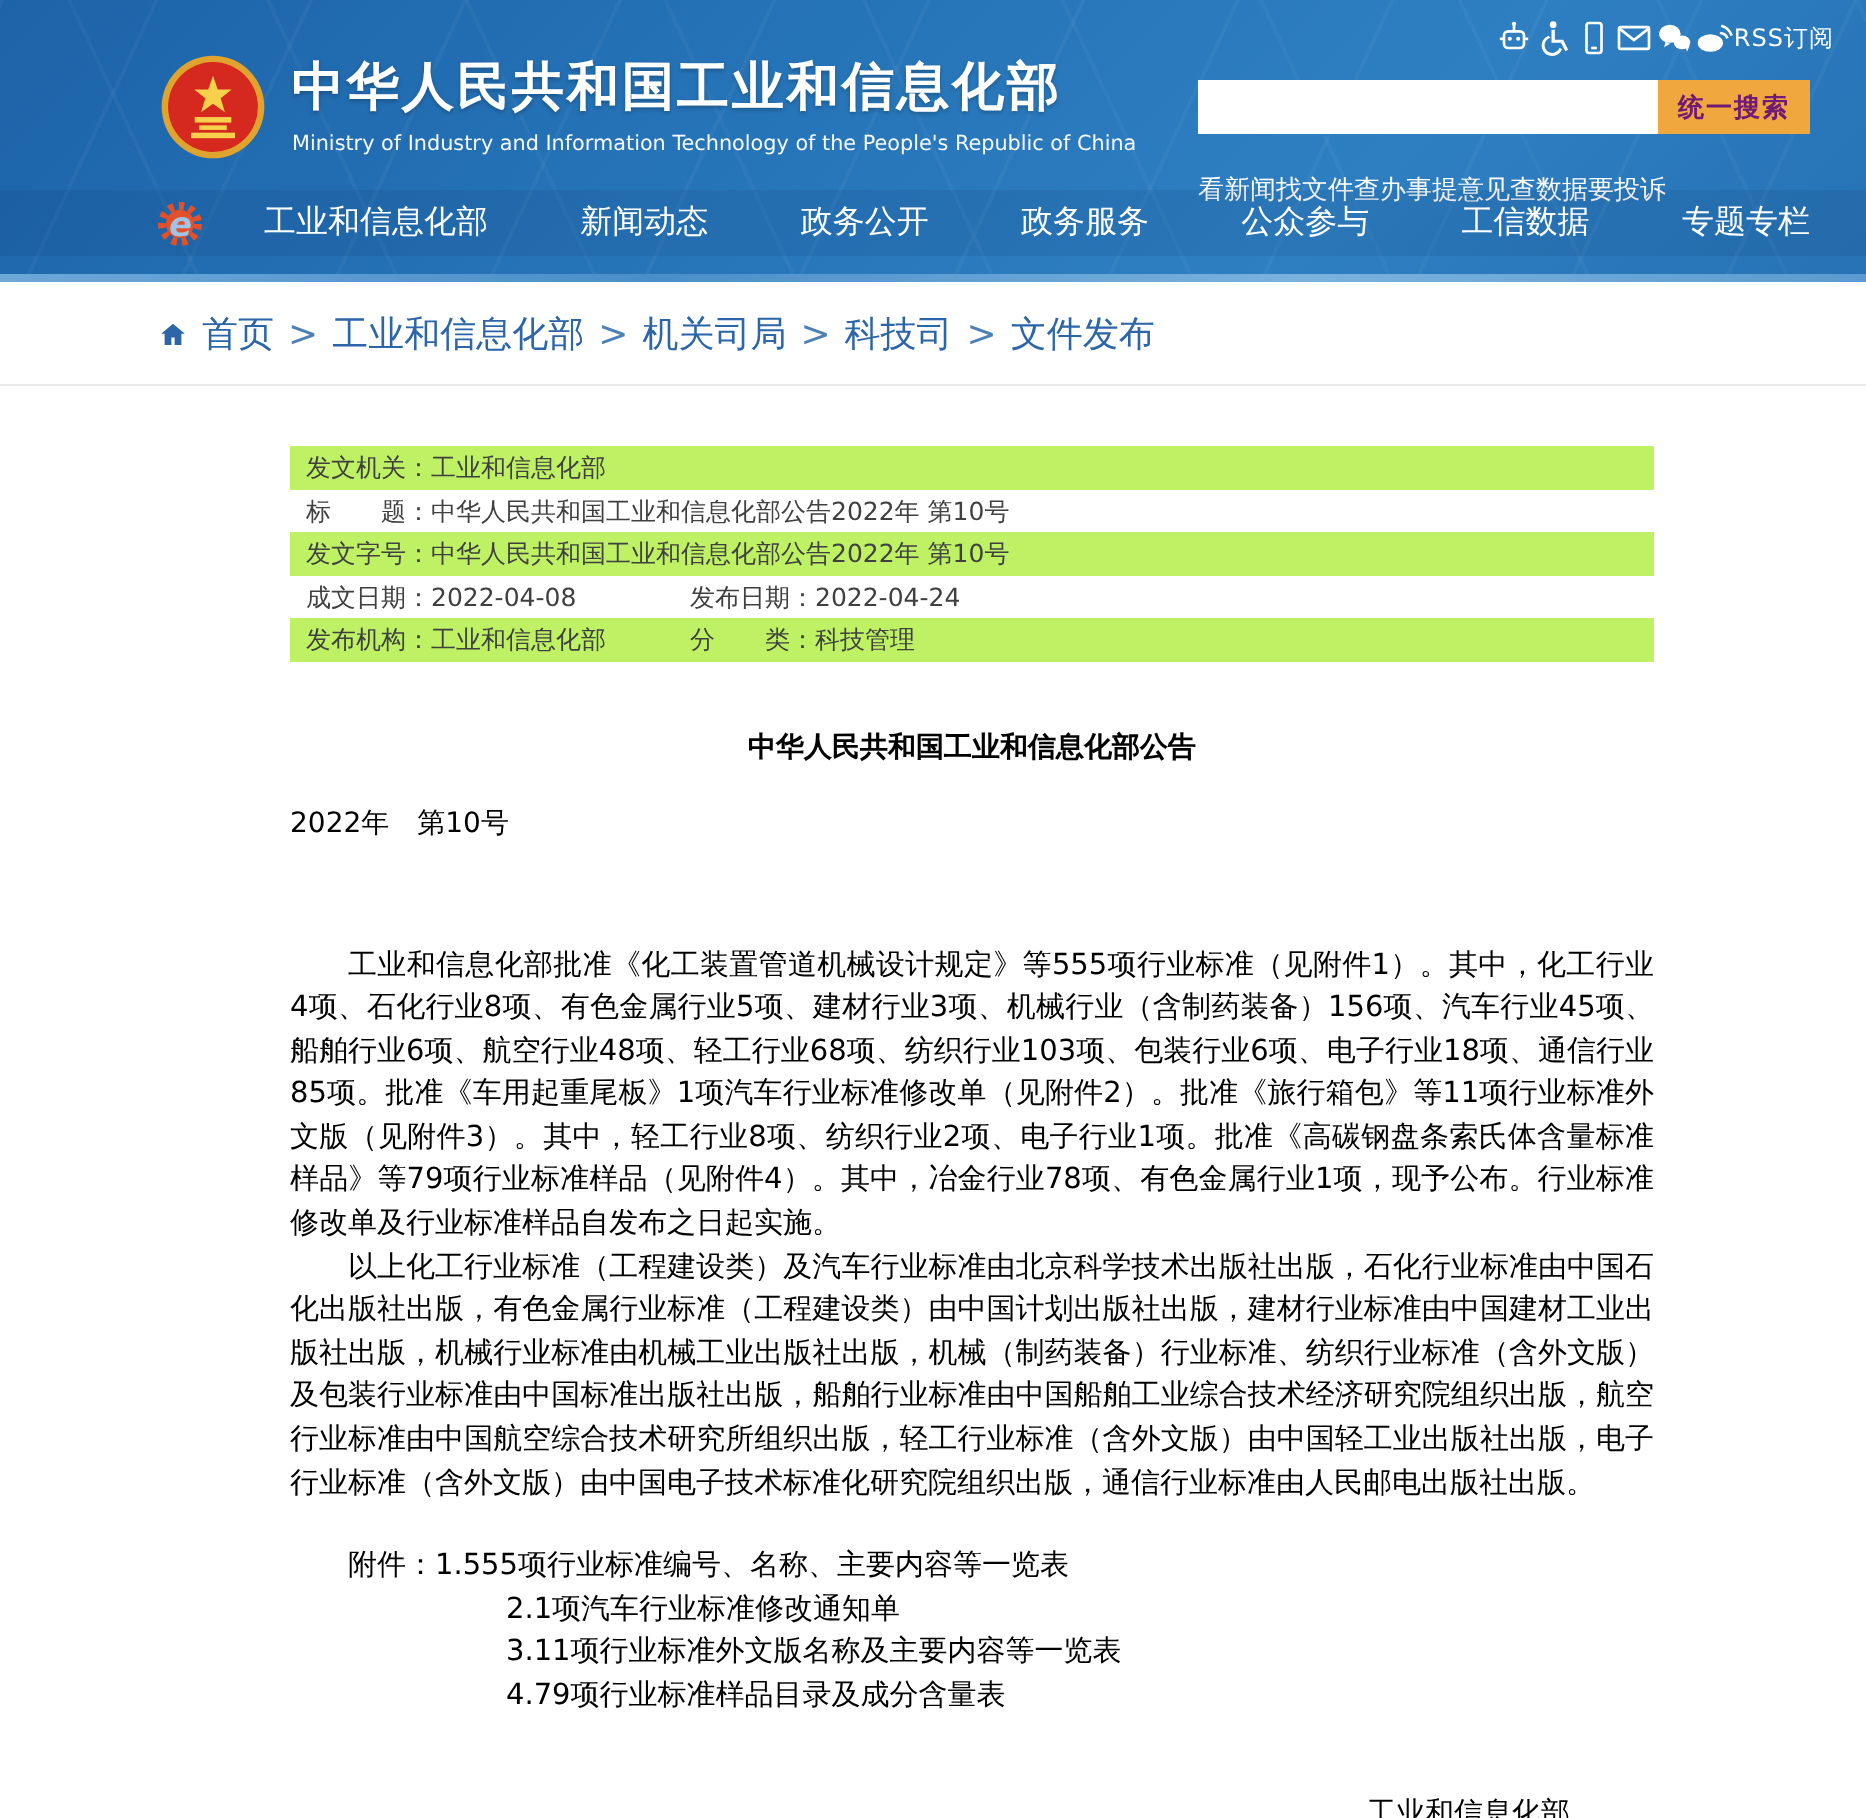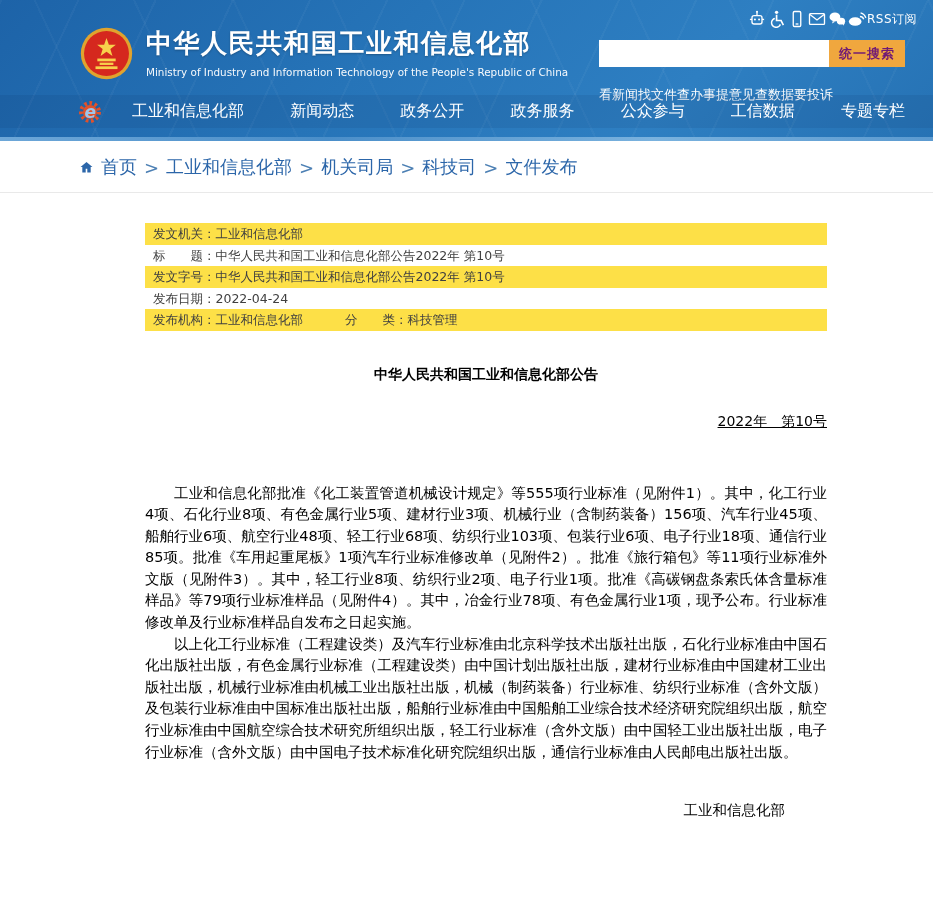--- a/index.html
+++ b/index.html
@@ -48,28 +48,28 @@
     display:flex; align-items:center; gap:7px; font-size:18px; color:#2c66a9; }
   .bc-home { width:15px; height:15px; cursor:pointer; }
   .crumb { cursor:pointer; white-space:nowrap; }
   .bc-sep { color:#4d80b4; }
 
   
   .document { width:682px; margin-left:145px; padding-top:30px; color:#000; }
 
   .meta-table { font-size:12.5px; color:#404040; }
   .meta-row { display:flex; height:21.5px; line-height:21.5px; padding-left:8px; }
-  .meta-row.gray { background:#fde047; }
+  .meta-row.gray { background:#bef264; }
   .meta-cell.c1 { width:192px; flex:0 0 auto; }
   .m-label { white-space:pre; }
   .m-value { white-space:pre; }
 
   .doc-title { margin-top:30px; text-align:center; font-size:14px; font-weight:bold;
     line-height:26px; }
-  .doc-number { margin-top:26px; text-align:right; font-size:14px;text-decoration:underline; }
+  .doc-number { margin-top:16px; text-align:left; font-size:14px; }
 
   .doc-body { margin-top:52px; font-size:14.5px; line-height:21.6px; text-align:justify; }
   .doc-body p { text-indent:2em; }
 
   .attachments { margin-top:20px; font-size:14.5px; line-height:21.6px; }
   .attach-first { text-indent:2em; }
   .attach-item { margin-left:108px; }
 
   .signature { margin-top:36px; text-align:right; padding-right:42px;
     font-size:14.5px; line-height:22px; }
@@ -194,35 +194,42 @@
     <div class="meta-row gray">
       <span class="meta-cell"><span class="m-label">发文机关：</span><span class="m-value">工业和信息化部</span></span>
     </div>
     <div class="meta-row">
       <span class="meta-cell"><span class="m-label">标　　题：</span><span class="m-value">中华人民共和国工业和信息化部公告2022年 第10号</span></span>
     </div>
     <div class="meta-row gray">
       <span class="meta-cell"><span class="m-label">发文字号：</span><span class="m-value">中华人民共和国工业和信息化部公告2022年 第10号</span></span>
     </div>
     <div class="meta-row">
+      <span class="meta-cell c1"><span class="m-label">成文日期：</span><span class="m-value">2022-04-08</span></span>
       <span class="meta-cell"><span class="m-label">发布日期：</span><span class="m-value">2022-04-24</span></span>
     </div>
     <div class="meta-row gray">
       <span class="meta-cell c1"><span class="m-label">发布机构：</span><span class="m-value">工业和信息化部</span></span>
       <span class="meta-cell"><span class="m-label">分　　类：</span><span class="m-value">科技管理</span></span>
     </div>
   </div>
 
   <h1 class="doc-title">中华人民共和国工业和信息化部公告</h1>
   <div class="doc-number">2022年　第10号</div>
 
   <div class="doc-body">
     <p>工业和信息化部批准《化工装置管道机械设计规定》等555项行业标准（见附件1）。其中，化工行业4项、石化行业8项、有色金属行业5项、建材行业3项、机械行业（含制药装备）156项、汽车行业45项、船舶行业6项、航空行业48项、轻工行业68项、纺织行业103项、包装行业6项、电子行业18项、通信行业85项。批准《车用起重尾板》1项汽车行业标准修改单（见附件2）。批准《旅行箱包》等11项行业标准外文版（见附件3）。其中，轻工行业8项、纺织行业2项、电子行业1项。批准《高碳钢盘条索氏体含量标准样品》等79项行业标准样品（见附件4）。其中，冶金行业78项、有色金属行业1项，现予公布。行业标准修改单及行业标准样品自发布之日起实施。</p>
     <p>以上化工行业标准（工程建设类）及汽车行业标准由北京科学技术出版社出版，石化行业标准由中国石化出版社出版，有色金属行业标准（工程建设类）由中国计划出版社出版，建材行业标准由中国建材工业出版社出版，机械行业标准由机械工业出版社出版，机械（制药装备）行业标准、纺织行业标准（含外文版）及包装行业标准由中国标准出版社出版，船舶行业标准由中国船舶工业综合技术经济研究院组织出版，航空行业标准由中国航空综合技术研究所组织出版，轻工行业标准（含外文版）由中国轻工业出版社出版，电子行业标准（含外文版）由中国电子技术标准化研究院组织出版，通信行业标准由人民邮电出版社出版。</p>
   </div>
 
+  <div class="attachments">
+    <div class="attach-first"><span>附件：</span><span>1.555项行业标准编号、名称、主要内容等一览表</span></div>
+    <div class="attach-item">2.1项汽车行业标准修改通知单</div>
+    <div class="attach-item">3.11项行业标准外文版名称及主要内容等一览表</div>
+    <div class="attach-item">4.79项行业标准样品目录及成分含量表</div>
+  </div>
 
   <div class="signature">
     <div>工业和信息化部</div>
 
   </div>
 
 </main>
 
 </body></html>

